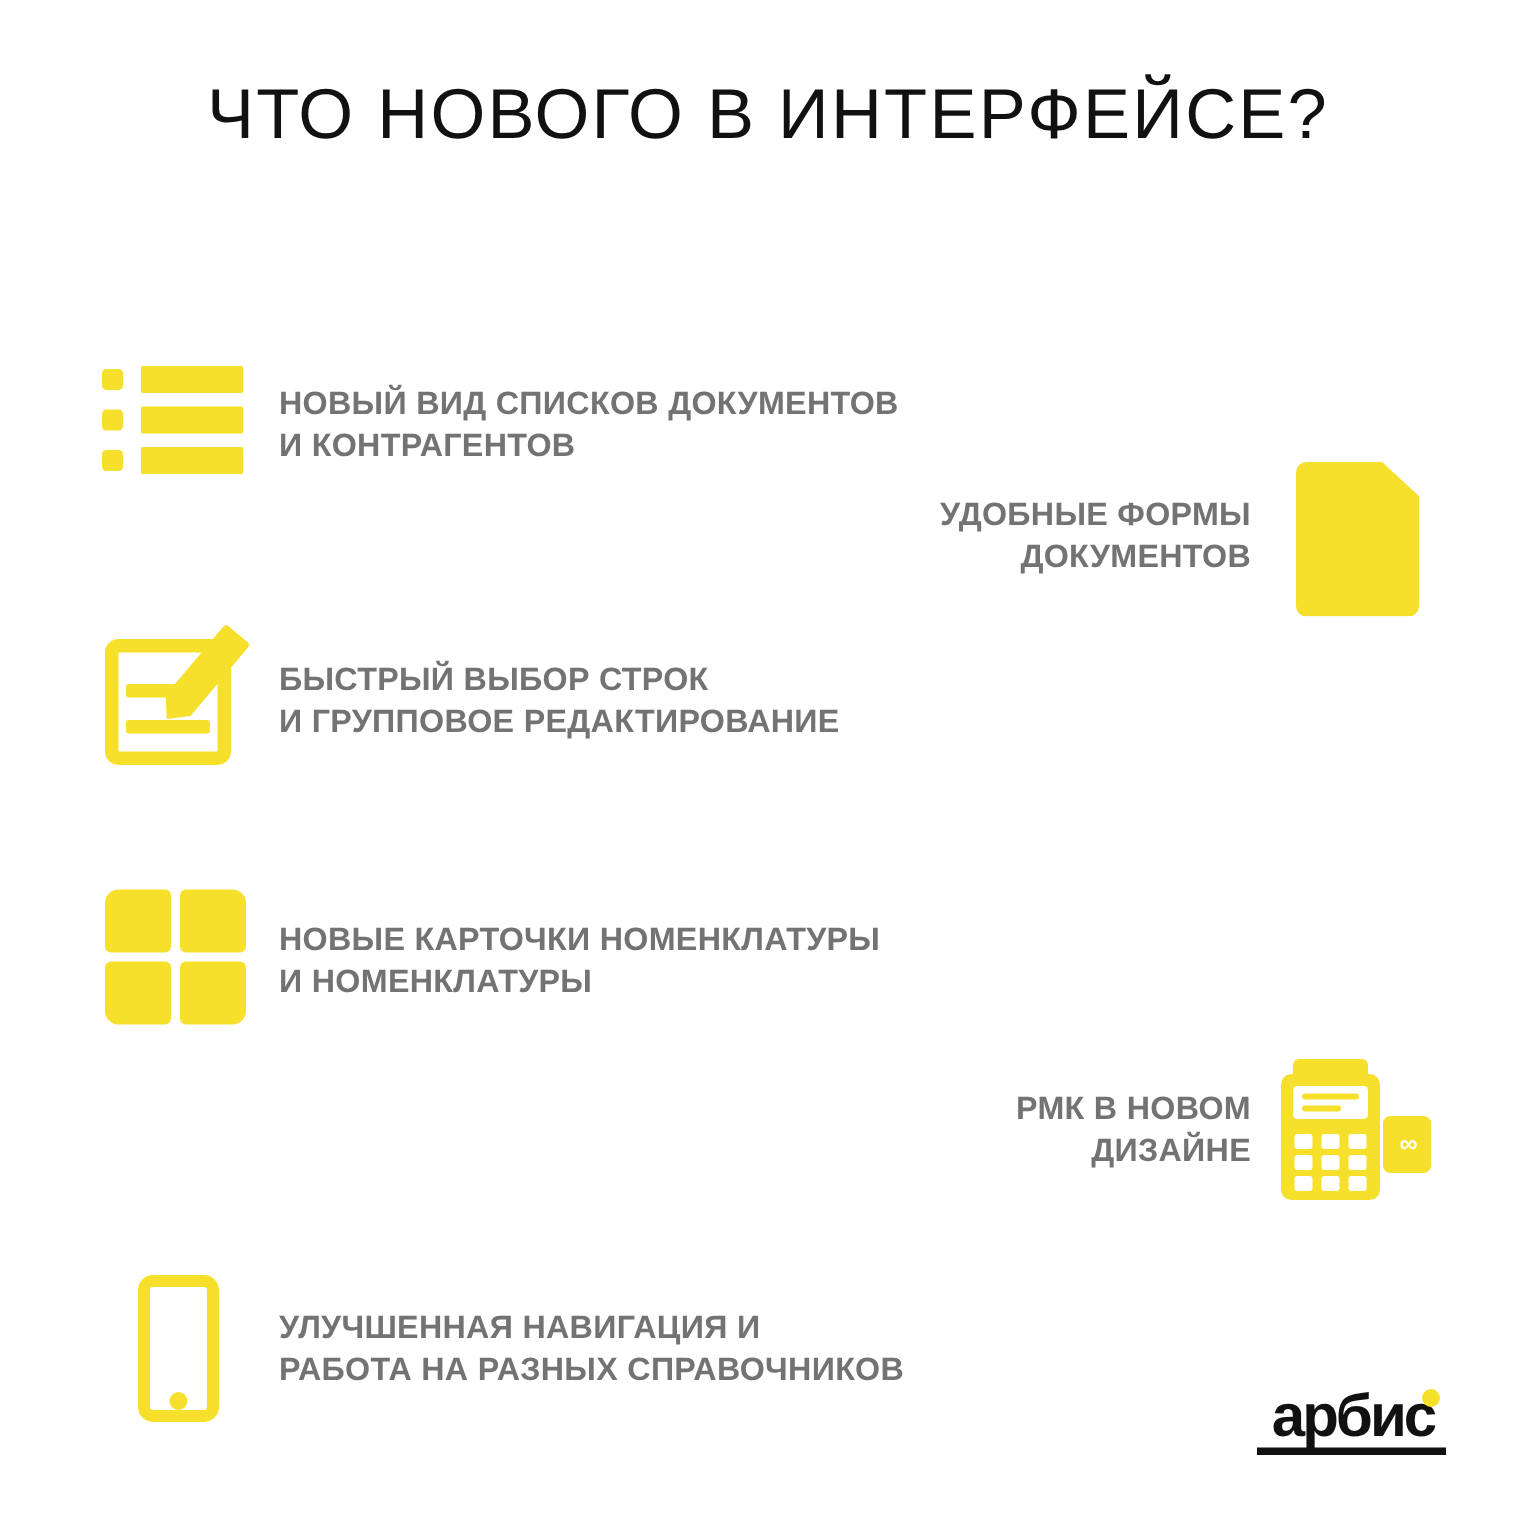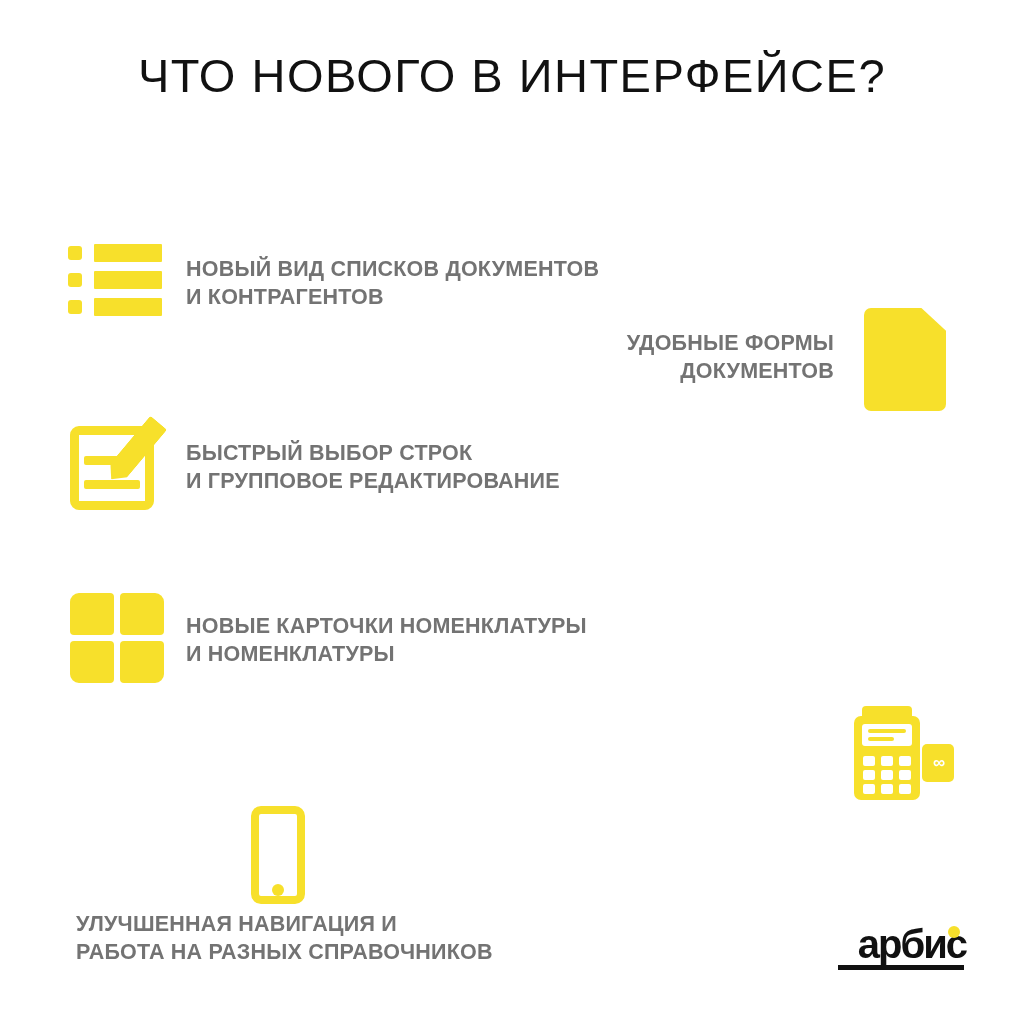--- a/index.html
+++ b/index.html
@@ -71,21 +71,21 @@
   }
   .label .l2 { display: block; }
 
   
   #row-lists      { top: 228px; }
   #row-forms      { top: 302px; }
   #row-rows       { top: 412px; }
   #row-status     { top: 502px; }
   #row-cards      { top: 585px; }
   #row-rmk        { top: 698px; }
-  #row-nav        { top: 800px; flex-direction: column; }
+  #row-nav        { top: 844px; }
 
   
   .ic { position: relative; width: 110px; height: 110px; }
 
   
   .list-line { position: absolute; background: #F7E02B; border-radius: 1px; }
   .list-dot  { position: absolute; background: #F7E02B; width: 14px; height: 14px; border-radius: 3px; }
 
   
   .doc {
@@ -178,21 +178,21 @@
 
   
   .logo {
     position: absolute;
     right: 58px;
     bottom: 58px;
     width: 128px;
     height: 44px;
     display: flex;
     align-items: center;
-    justify-content: flex-end;
+    justify-content: center;
   }
   .logo-text {
     font-size: 40px;
     font-weight: bold;
     letter-spacing: -2px;
     color: #111111;
     font-family: "Liberation Sans", sans-serif;
     position: relative;
     line-height: 40px;
   }
@@ -291,20 +291,24 @@
         <div class="pos-key" style="left:13px; top:72px;"></div>
         <div class="pos-key" style="left:31px; top:72px;"></div>
         <div class="pos-key" style="left:49px; top:72px;"></div>
         <div class="pos-key" style="left:13px; top:86px;"></div>
         <div class="pos-key" style="left:31px; top:86px;"></div>
         <div class="pos-key" style="left:49px; top:86px;"></div>
         <div class="pos-side"></div>
         <div class="pos-side-mark">∞</div>
       </div>
     </div>
+    <div class="label">
+      <span>РМК В НОВОМ</span>
+      <span class="l2">ДИЗАЙНЕ</span>
+    </div>
   </div>
 
   <div class="row row-left" id="row-nav">
     <div class="icon-box">
       <div class="ic">
         <div class="phone"></div>
         <div class="phone-home"></div>
       </div>
     </div>
     <div class="label">

